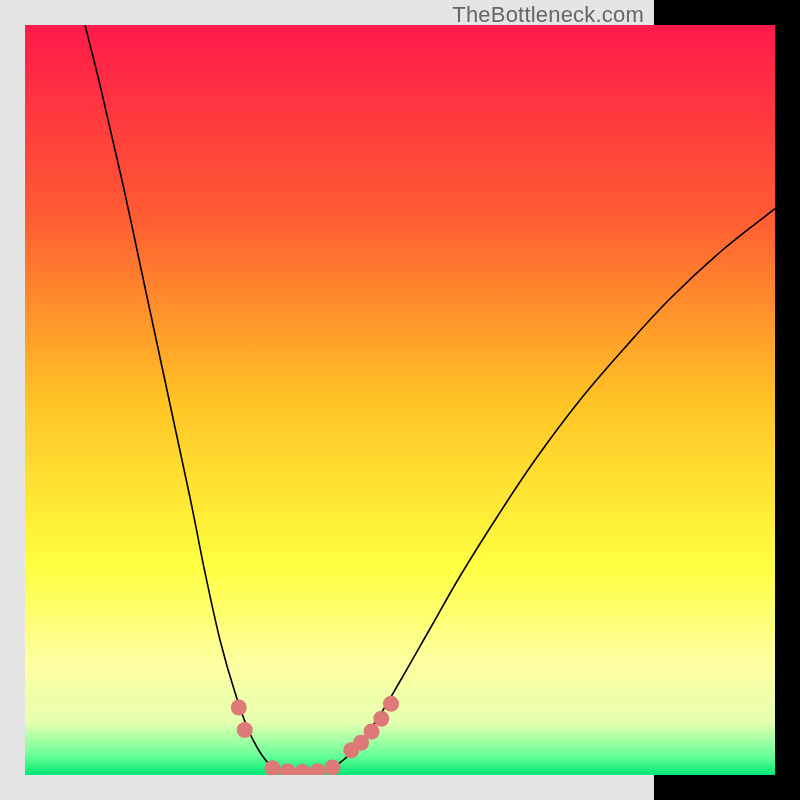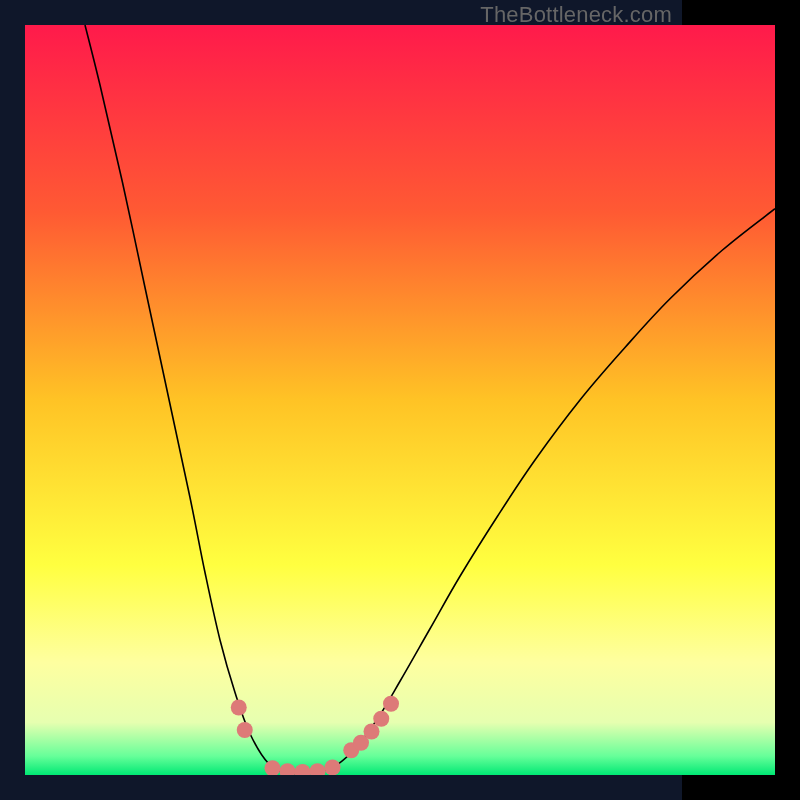--- a/index.html
+++ b/index.html
@@ -8,22 +8,21 @@
     width: 800px;
     height: 800px;
     overflow: hidden;
     background: #000;
     font-family: Arial, Helvetica, sans-serif;
   }
   .frame {
     position: absolute;
     left: 0; top: 0;
     width: 654px; height: 800px;
-    background: #0f172a;
-    padding-left: 28px;
+    background: #e5e5e5;
   }
   .watermark {
     position: absolute;
     top: 2px;
     right: 10px;
     color: #666;
     font-size: 22px;
     font-weight: 500;
     letter-spacing: 0.2px;
     z-index: 10;

